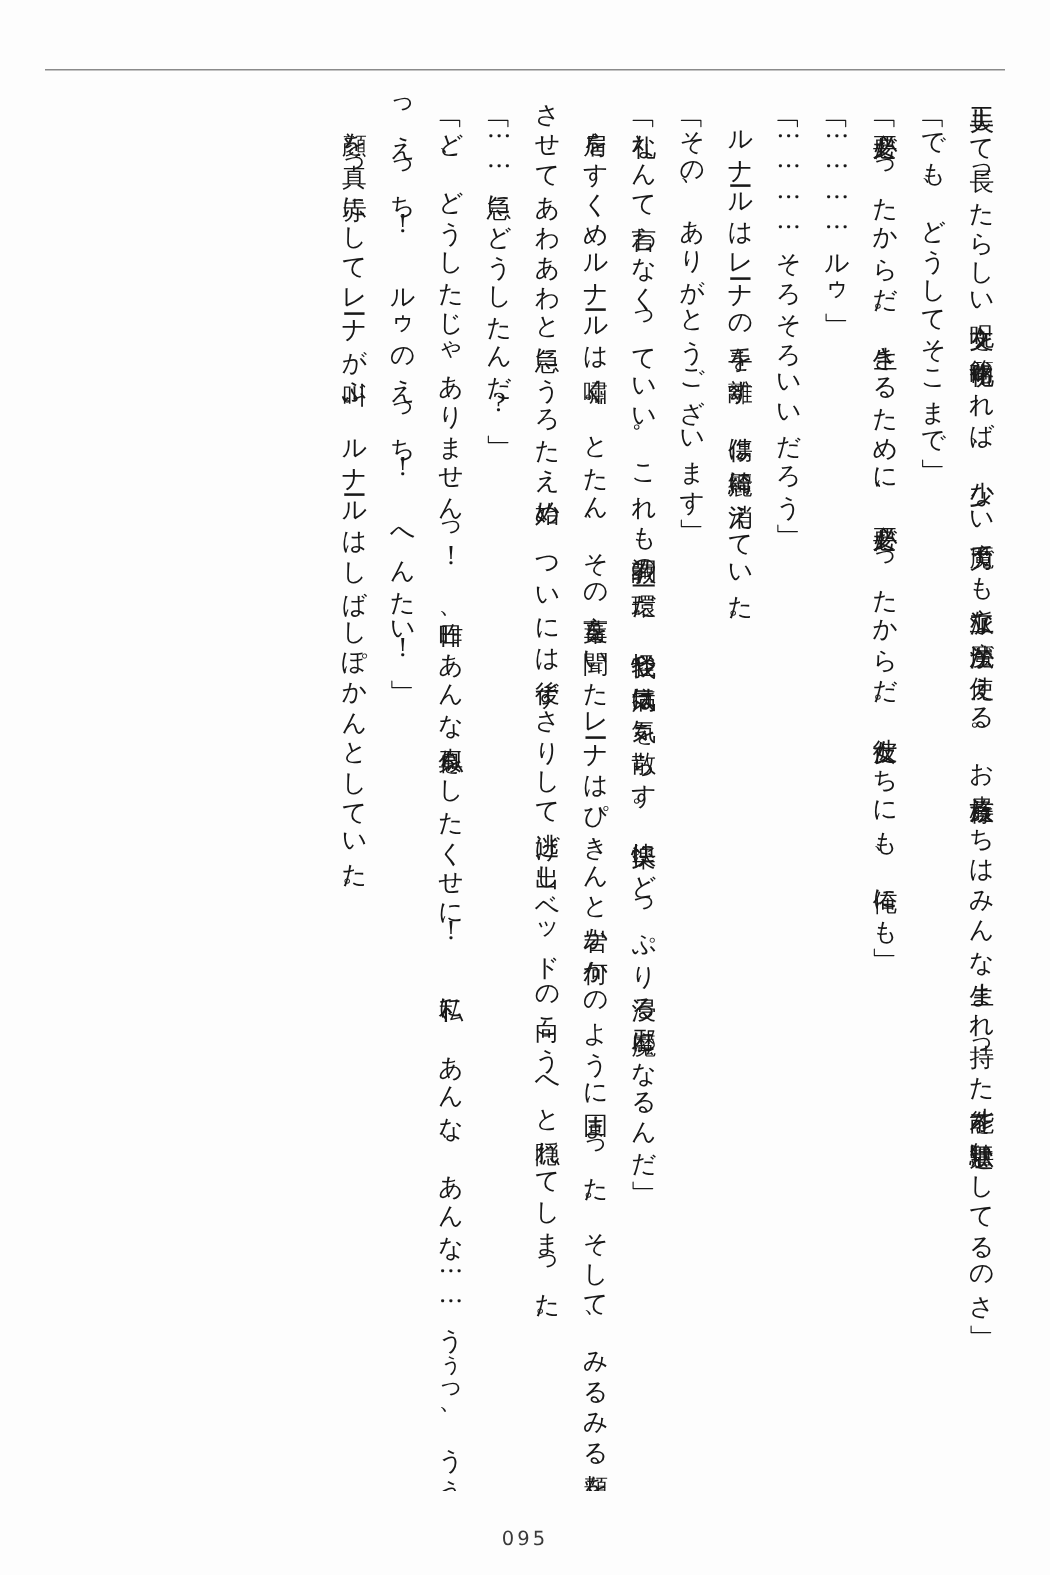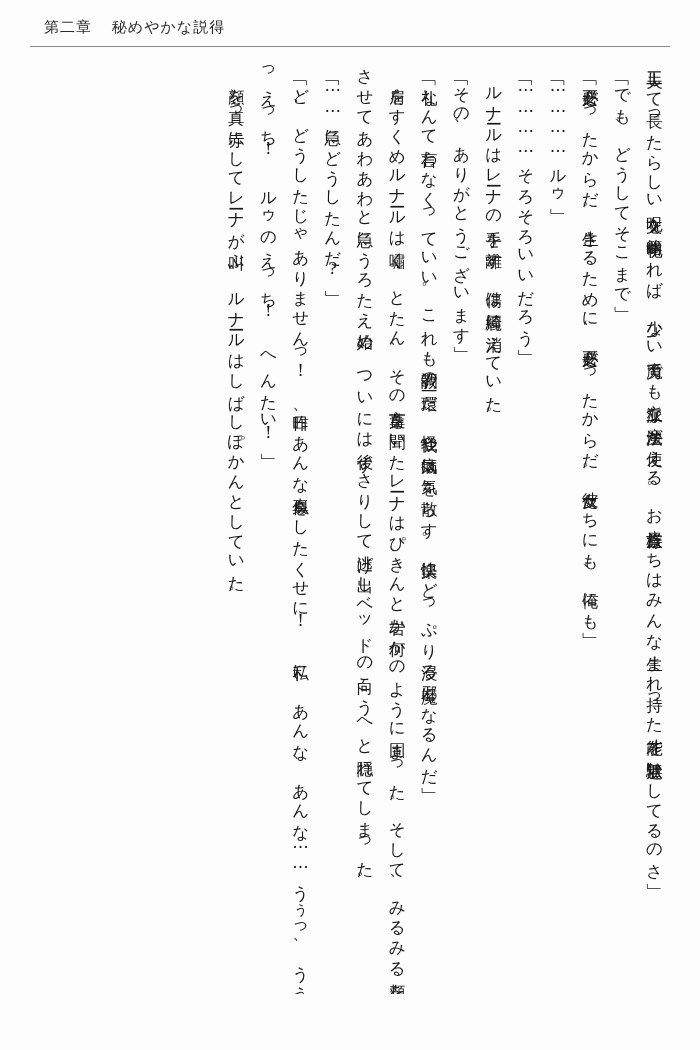--- a/index.html
+++ b/index.html
@@ -78,36 +78,33 @@
     letter-spacing: 2px;
     color: #3a3a3a;
     font-family: "DejaVu Sans", "Liberation Sans", sans-serif;
   }
 </style>
 </head>
 <body>
 
 <div class="page">
 
-  <div class="header">
-    <span class="chapter-num">第二章</span>
-    <span class="chapter-title">秘めやかな説得</span>
-  </div>
 
   <div class="rule"></div>
 
   <div class="body-area">
     <p>工夫して長ったらしい呪文を簡略化すれば、少ない魔力でも立派な魔法が使える。お貴族様たちはみんな生まれ持った才能を無駄遣いしてるのさ」</p>
     <p class="indent">「でも、どうしてそこまで」</p>
     <p class="indent">「必要だったからだ。生きるために、必要だったからだ。彼女たちにも、俺にも」</p>
     <p class="indent">「…………ルゥ」</p>
     <p class="indent">「…………そろそろいいだろう」</p>
     <p class="indent">ルナールはレーナの手を離す。傷は綺麗に消えていた。</p>
     <p class="indent">「その、ありがとうございます」</p>
     <p class="indent">「礼なんて言わなくっていい。これも調教の一環だ。怪我や病気は気を散らす。快楽にどっぷり浸る邪魔になるんだ」</p>
     <p class="indent">肩をすくめルナールは嘯く。とたん、その言葉を聞いたレーナはぴきんと岩か何かのように固まった。そして、みるみる頬を紅潮させてあわあわと急にうろたえ始め、ついには後ずさりして逃げ出しベッドの向こうへと隠れてしまった。</p>
     <p class="indent">「……急にどうしたんだ?」</p>
     <p class="indent">「ど、どうしたじゃありませんっ! 昨日、あんな真似をしたくせに! 私に、あんな、あんな……うぅっ、ううっえっち! ルゥのえっち! へんたい!」</p>
     <p class="indent">顔を真っ赤にしてレーナが叫ぶ。ルナールはしばしぽかんとしていた。</p>
   </div>
 
+  <div class="footer">095</div>
 
 </div>
 
 </body></html>

